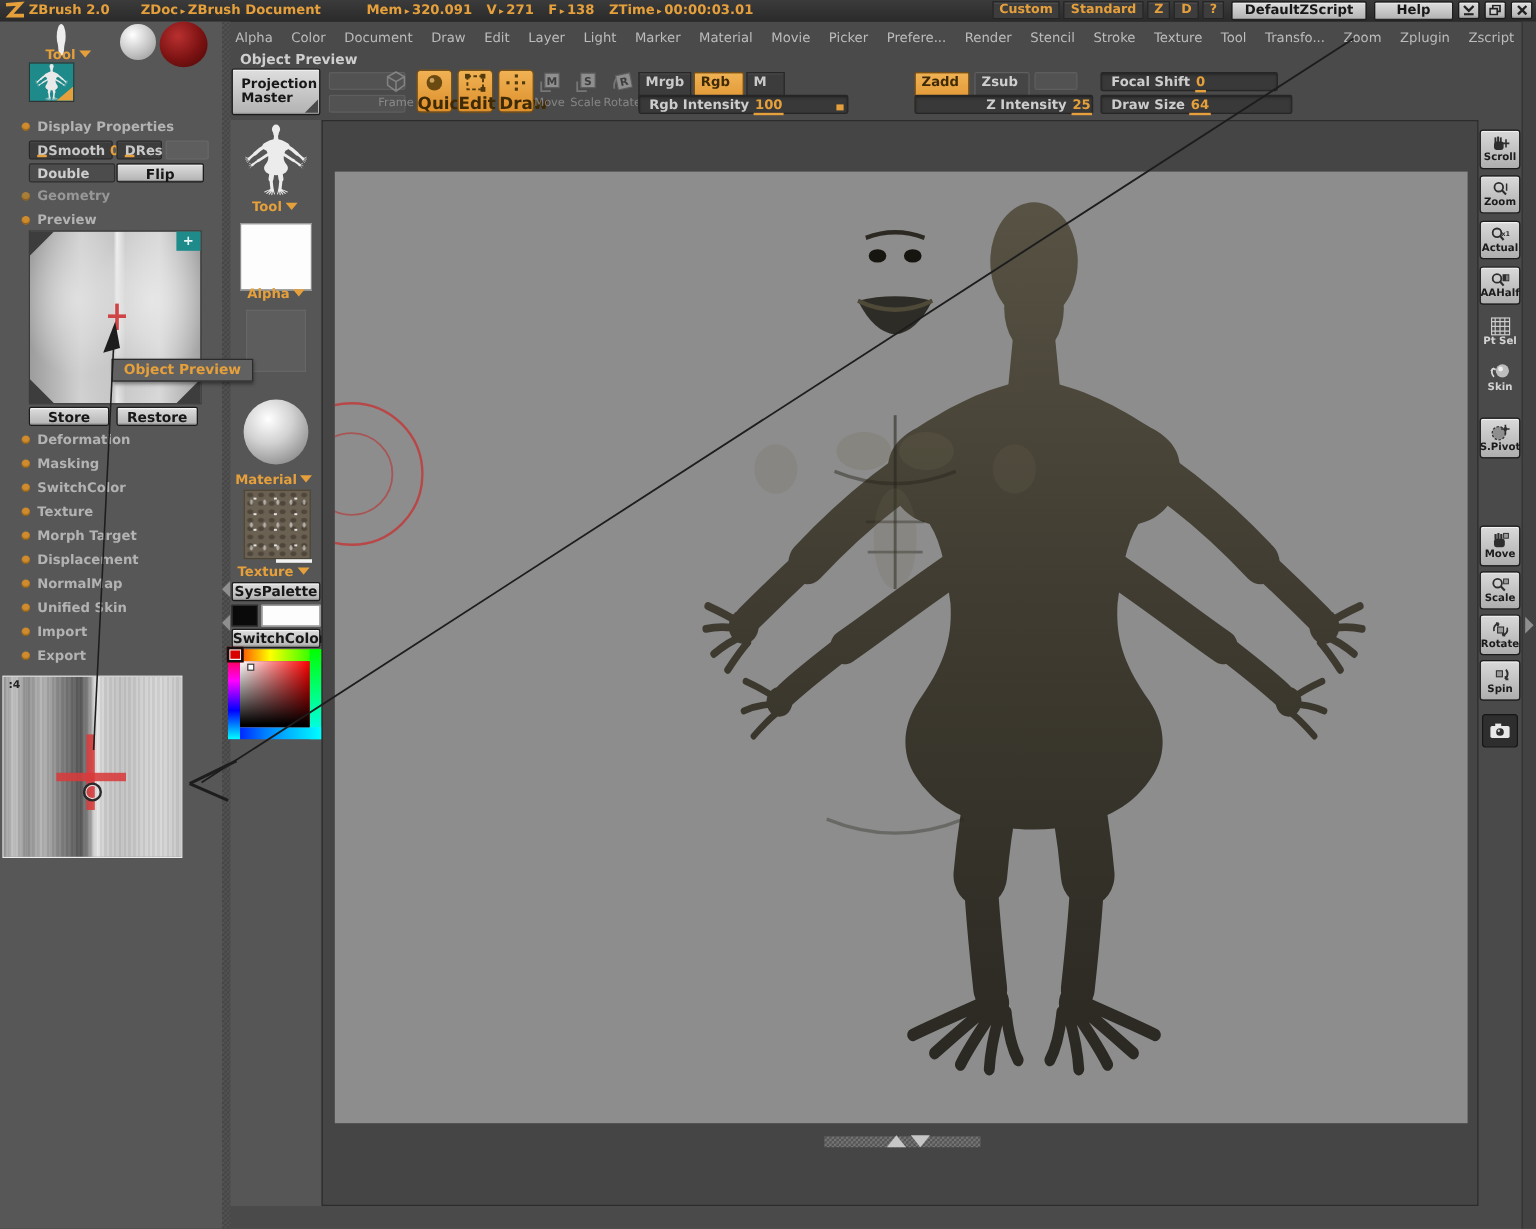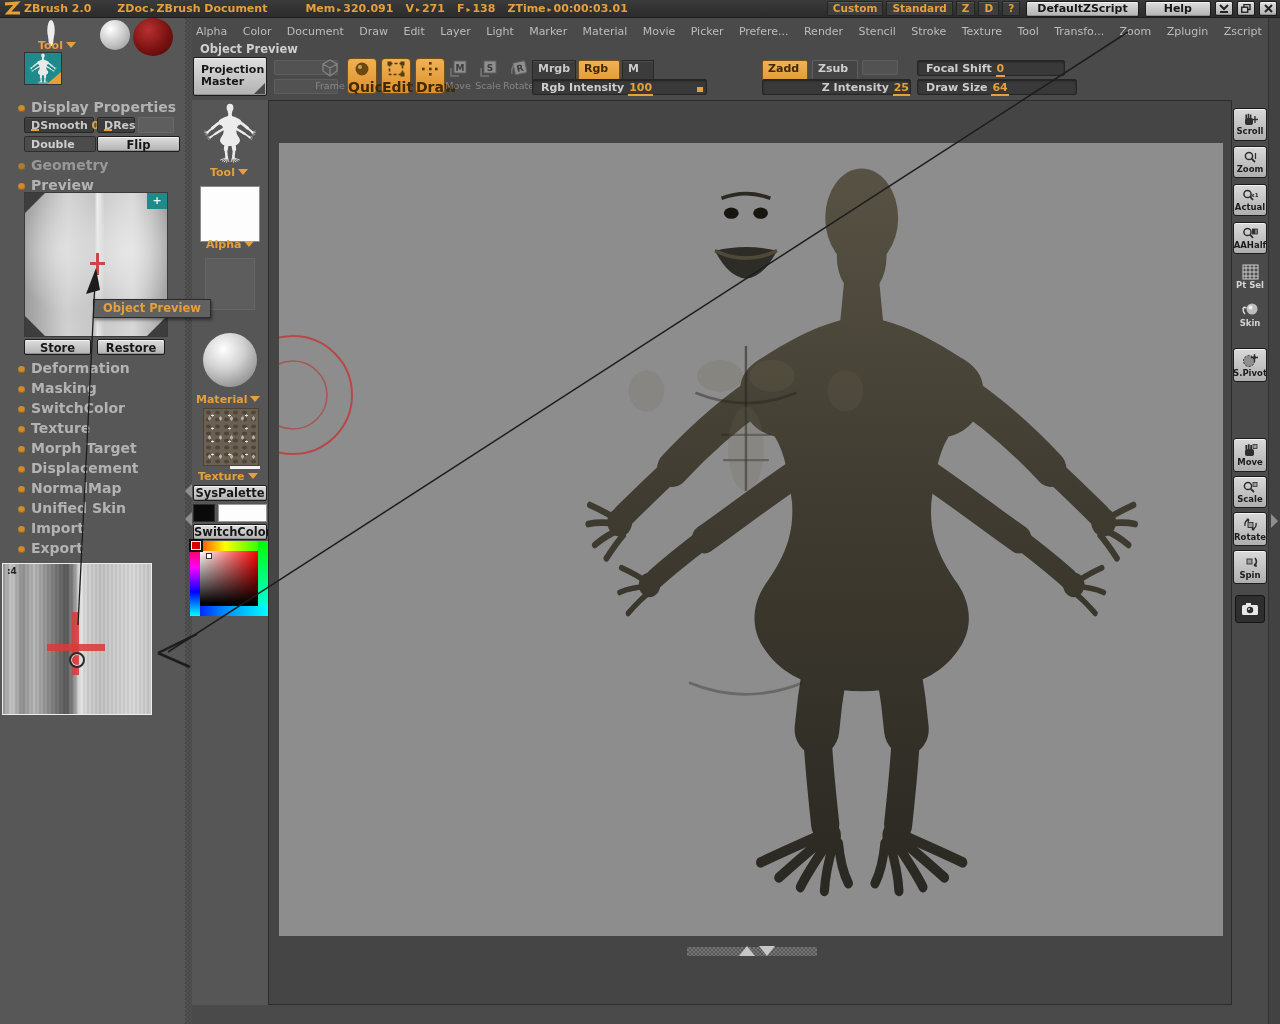--- a/index.html
+++ b/index.html
@@ -53,21 +53,21 @@
   
   #sidebar { position:absolute; left:0; top:18px; width:185px; height:1006px; background:#575757; }
   .sphere { position:absolute; border-radius:50%; }
   .toollbl { position:absolute; color:#e5a03c; font-weight:bold; font-size:11px; }
   .tri-dn { display:inline-block; width:0; height:0; border-left:5px solid transparent; border-right:5px solid transparent;
     border-top:6px solid #e5a03c; margin-left:3px; vertical-align:1px; }
   .thumb-teal { position:absolute; left:24px; top:34px; width:38px; height:33px; background:#1f8a8a;
     border:1px solid #333; overflow:hidden; }
   .thumb-teal::after { content:""; position:absolute; right:0; bottom:0; border-style:solid;
     border-width:0 0 12px 14px; border-color:transparent transparent #e5a03c transparent; }
-  .sechead { position:absolute; left:18px; color:#b3b3b3; font-weight:bold; font-size:14px; white-space:nowrap; }
+  .sechead { position:absolute; left:18px; color:#b3b3b3; font-weight:bold; font-size:11px; white-space:nowrap; }
   .sechead .bullet { display:inline-block; width:7px; height:7px; border-radius:50%; background:#cf8c2e;
     box-shadow:inset 0 -1px 1px #8a5a16; margin-right:6px; }
   .sechead.dim { color:#979797; } .sechead.dim .bullet { background:#a87f38; }
   .sbtn { position:absolute; height:16px; font-size:11px; font-weight:bold; padding:1px 6px; }
   .sbtn.dark { background:#3c3c3c; border:1px solid #272727; box-shadow:inset 0 1px 0 #4a4a4a; color:#c9c9c9; border-radius:2px; }
   .sbtn.dark .val { color:#e5a03c; }
   .sbtn.dark.hk::after { content:""; position:absolute; left:6px; bottom:1px; width:8px; height:2px; background:#e5a03c; }
   .sbtn.outline { background:#4c4c4c; border:1px solid #2e2e2e; color:#cfcfcf; border-radius:2px; }
   .lightbtn { font-size:11.5px; text-align:center; }
 
@@ -389,21 +389,21 @@
           <use href="#creature" fill="#e9e9e9" stroke="#e9e9e9"></use>
         </svg>
     </div>
 
     <div class="sechead" style="top:81px"><span class="bullet"></span><span>Display Properties</span></div>
 
     <div class="sbtn dark hk" style="left:24px;top:99px;width:70px"><span>DSmooth</span>&nbsp;<span class="val">0</span></div>
     <div class="sbtn dark hk" style="left:97px;top:99px;width:38px">DRes</div>
     <div class="ghost" style="left:138px;top:99px;width:36px;height:16px"></div>
     <div class="sbtn outline" style="left:24px;top:118px;width:72px">Double</div>
-    <div class="sbtn btn-light lightbtn" style="left:97px;top:118px;width:83px">Flip</div>
+    <div class="sbtn btn-light lightbtn" style="left:97px;top:118px;width:73px">Flip</div>
 
     <div class="sechead dim" style="top:139px"><span class="bullet"></span><span>Geometry</span></div>
     <div class="sechead" style="top:159px"><span class="bullet"></span><span>Preview</span></div>
 
     <div id="previewPanel">
       <div class="pcorner pc-tl"></div>
       <div class="pcorner pc-bl"></div>
       <div class="pcorner pc-br"></div>
       <div class="pcorner pc-tr">+</div>
       <div class="minicross-v" style="left:71px;top:60px;height:22px"></div>

